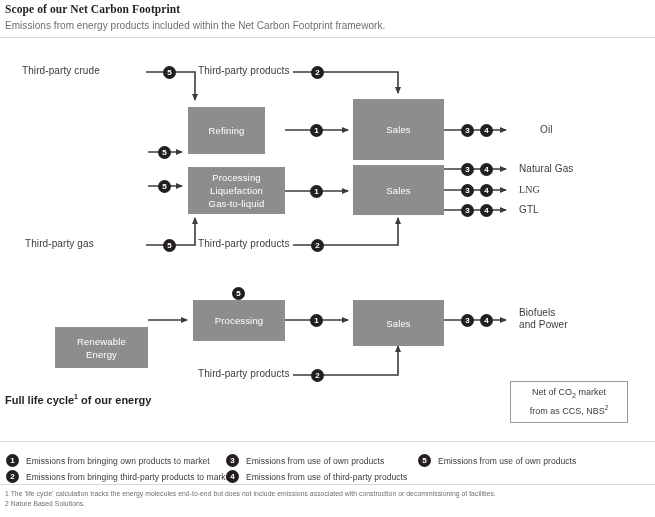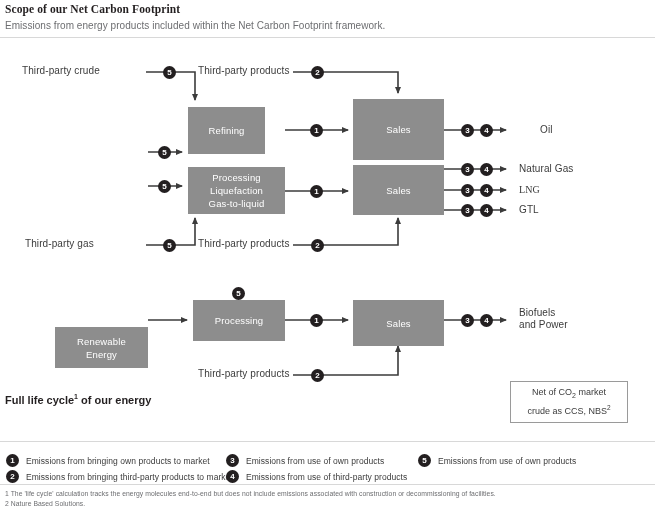--- a/index.html
+++ b/index.html
@@ -214,21 +214,21 @@
     <div class="badge" style="left:461px;top:276px;">3</div>
     <div class="badge" style="left:480px;top:276px;">4</div>
     <div class="flabel" style="left:519px;top:269px;line-height:12px;white-space:pre;">Biofuels<br>and Power</div>
 
     <div class="flabel" style="left:198px;top:330px;">Third-party products</div>
     <div class="badge" style="left:311px;top:331px;">2</div>
 
     <div class="sinkbox" style="left:510px;top:343px;width:116px;height:40px;">
       <div>
         <span>Net of CO</span><sub>2</sub><span> market</span><br>
-        <span>crude as CCS, NBS</span><sup>2</sup>
+        <span>from as CCS, NBS</span><sup>2</sup>
       </div>
     </div>
 
   </div>
 
   <div class="lifecycle">
     <span>Full life cycle</span><sup>1</sup><span> of our energy</span><br>
   </div>
 
   <div class="lg-rule" id="lgRuleTop"></div>

